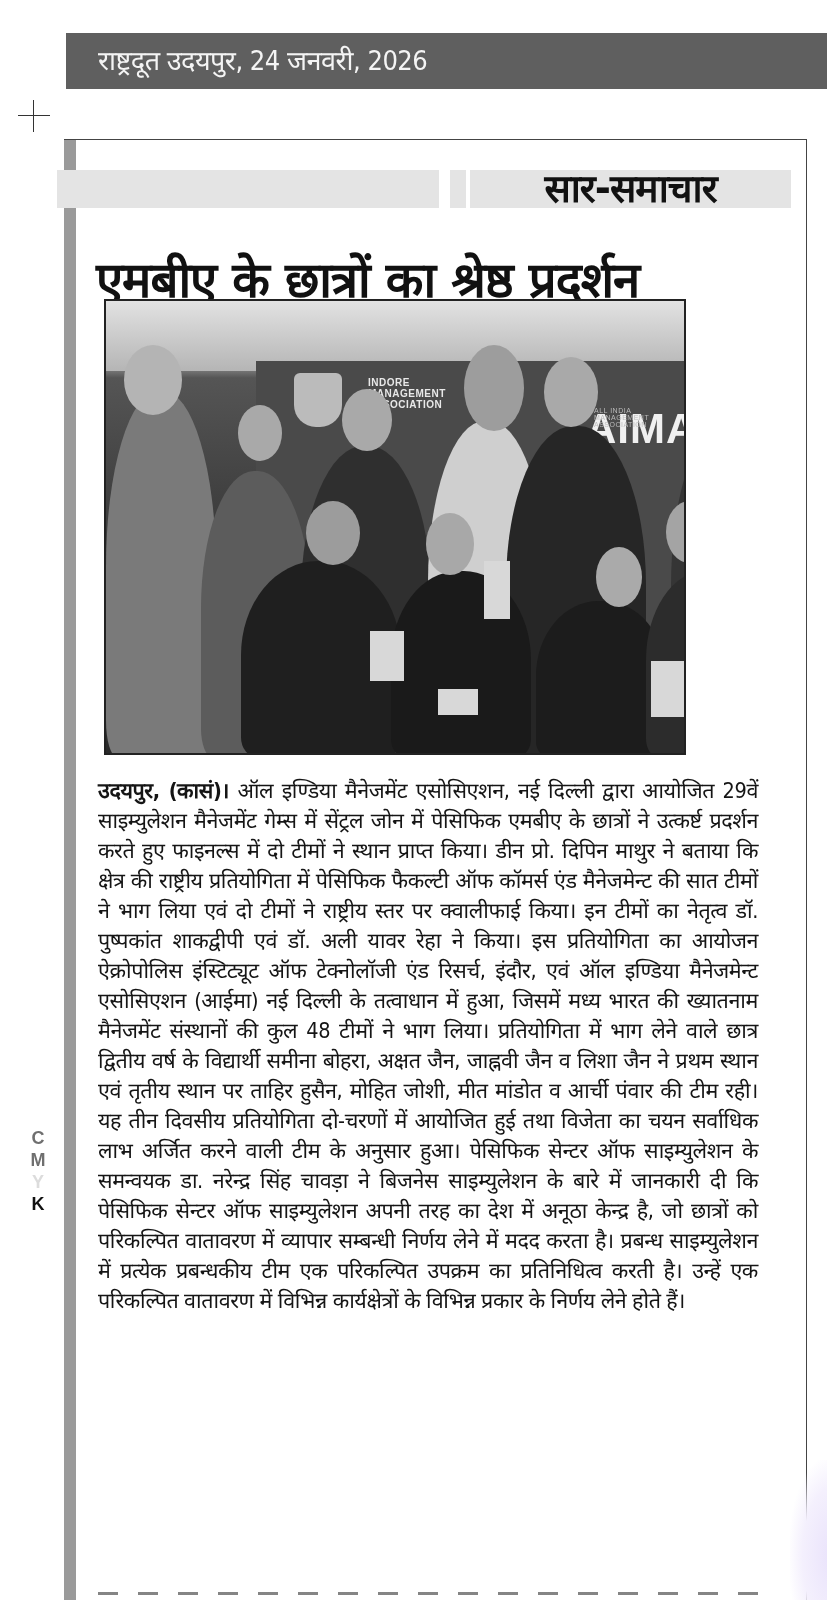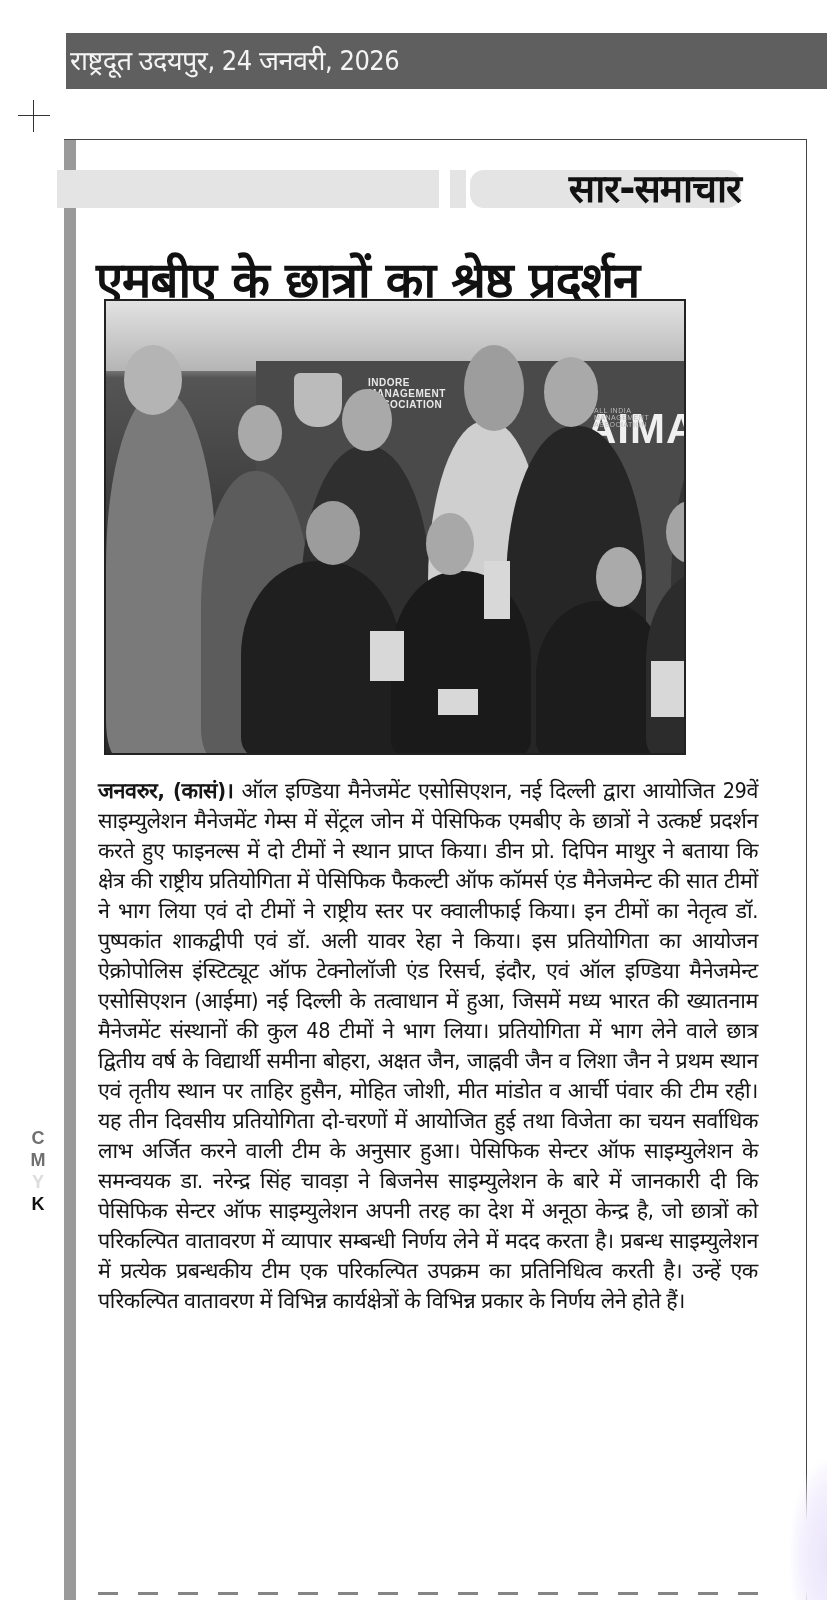--- a/index.html
+++ b/index.html
@@ -4,38 +4,37 @@
 <style>
   html, body { margin: 0; padding: 0; }
   body {
     width: 827px; height: 1600px; background: #ffffff; position: relative; overflow: hidden;
     font-family: "DejaVu Sans", sans-serif; color: #111;
   }
   .masthead {
     position: absolute; left: 66px; top: 33px; width: 761px; height: 56px;
     background: #5f5f5f; color: #f4f4f4;
     font-family: "DejaVu Sans Condensed", "DejaVu Sans", sans-serif;
-    font-size: 27px; line-height: 56px; padding-left: 4px; box-sizing: border-box;
+    font-size: 27px; line-height: 56px; padding-left: 32px; box-sizing: border-box;
     letter-spacing: -0.5px;
   }
   .crosshair { position: absolute; left: 18px; top: 100px; width: 32px; height: 32px; }
   .crosshair::before { content: ""; position: absolute; left: 0; top: 15px; width: 32px; height: 1px; background: #333; }
   .crosshair::after { content: ""; position: absolute; left: 15px; top: 0; width: 1px; height: 32px; background: #333; }
 
   .frame-left { position: absolute; left: 64px; top: 140px; width: 12px; height: 1460px; background: #9a9a9a; }
   .frame-top { position: absolute; left: 64px; top: 139px; width: 743px; height: 1px; background: #444; }
   .frame-right { position: absolute; left: 806px; top: 139px; width: 1px; height: 1461px; background: #444; }
 
   .section-bar-left { position: absolute; left: 57px; top: 170px; width: 382px; height: 38px; background: #e4e4e4; }
   .section-bar-mid { position: absolute; left: 450px; top: 170px; width: 16px; height: 38px; background: #e4e4e4; }
   .section-label {
-    position: absolute; left: 470px; top: 170px; width: 271px; height: 38px; background: #e4e4e4;
-    font-size: 39px; font-weight: bold; line-height: 38px; text-align: right; color: #111;
+    position: absolute; left: 470px; top: 170px; width: 321px; height: 38px; background: #e4e4e4;
+    font-size: 39px; font-weight: bold; line-height: 38px; text-align: center; color: #111;
     letter-spacing: -1px;
-    border-radius: 14px;
   }
   .headline {
     position: absolute; left: 96px; top: 218px; width: 640px;
     font-size: 49px; font-weight: bold; line-height: 60px; color: #111; letter-spacing: -1px;
   }
 
   .photo {
     position: absolute; left: 104px; top: 299px; width: 582px; height: 456px;
     border: 2px solid #222; box-sizing: border-box; overflow: hidden;
     background: linear-gradient(180deg, #d2d2d2 0%, #bdbdbd 12%, #555 17%, #3f3f3f 45%, #2a2a2a 100%);
@@ -122,21 +121,21 @@
   <div class="person" style="left:540px;top:270px;width:123px;height:186px;background:#2c2c2c;"></div>
   <div class="head" style="left:560px;top:200px;width:48px;height:62px;background:#a4a4a4;"></div>
 
   <div class="trophy" style="left:264px;top:330px;width:34px;height:50px;"></div>
   <div class="trophy" style="left:378px;top:260px;width:26px;height:58px;"></div>
   <div class="trophy" style="left:332px;top:388px;width:40px;height:26px;"></div>
   <div class="trophy" style="left:545px;top:360px;width:34px;height:56px;"></div>
 </div>
 
 <div class="body-text">
-  <span class="dateline">जनवरुर, (कासं)।</span>
+  <span class="dateline">उदयपुर, (कासं)।</span>
   <span>ऑल इण्डिया मैनेजमेंट एसोसिएशन, नई दिल्ली द्वारा आयोजित 29वें साइम्युलेशन मैनेजमेंट गेम्स में सेंट्रल जोन में पेसिफिक एमबीए के छात्रों ने उत्कर्ष्ट प्रदर्शन करते हुए फाइनल्स में दो टीमों ने स्थान प्राप्त किया। डीन प्रो. दिपिन माथुर ने बताया कि क्षेत्र की राष्ट्रीय प्रतियोगिता में पेसिफिक फैकल्टी ऑफ कॉमर्स एंड मैनेजमेन्ट की सात टीमों ने भाग लिया एवं दो टीमों ने राष्ट्रीय स्तर पर क्वालीफाई किया। इन टीमों का नेतृत्व डॉ. पुष्पकांत शाकद्वीपी एवं डॉ. अली यावर रेहा ने किया। इस प्रतियोगिता का आयोजन ऐक्रोपोलिस इंस्टिट्यूट ऑफ टेक्नोलॉजी एंड रिसर्च, इंदौर, एवं ऑल इण्डिया मैनेजमेन्ट एसोसिएशन (आईमा) नई दिल्ली के तत्वाधान में हुआ, जिसमें मध्य भारत की ख्यातनाम मैनेजमेंट संस्थानों की कुल 48 टीमों ने भाग लिया। प्रतियोगिता में भाग लेने वाले छात्र द्वितीय वर्ष के विद्यार्थी समीना बोहरा, अक्षत जैन, जाह्नवी जैन व लिशा जैन ने प्रथम स्थान एवं तृतीय स्थान पर ताहिर हुसैन, मोहित जोशी, मीत मांडोत व आर्ची पंवार की टीम रही। यह तीन  दिवसीय प्रतियोगिता दो-चरणों में आयोजित हुई तथा विजेता का चयन सर्वाधिक लाभ अर्जित करने वाली टीम के अनुसार हुआ। पेसिफिक सेन्टर ऑफ साइम्युलेशन के समन्वयक डा. नरेन्द्र सिंह चावड़ा  ने बिजनेस साइम्युलेशन के बारे में जानकारी दी कि पेसिफिक सेन्टर ऑफ साइम्युलेशन अपनी तरह का देश में अनूठा केन्द्र है, जो छात्रों को परिकल्पित वातावरण में व्यापार सम्बन्धी निर्णय लेने में मदद करता है। प्रबन्ध साइम्युलेशन में प्रत्येक प्रबन्धकीय टीम एक परिकल्पित उपक्रम का प्रतिनिधित्व करती है। उन्हें एक परिकल्पित वातावरण में विभिन्न कार्यक्षेत्रों के विभिन्न प्रकार के निर्णय लेने होते हैं।</span>
 </div>
 
 <div class="cmyk">
   <div class="c">C</div>
   <div class="m">M</div>
   <div class="y">Y</div>
   <div class="k">K</div>
 </div>
 

